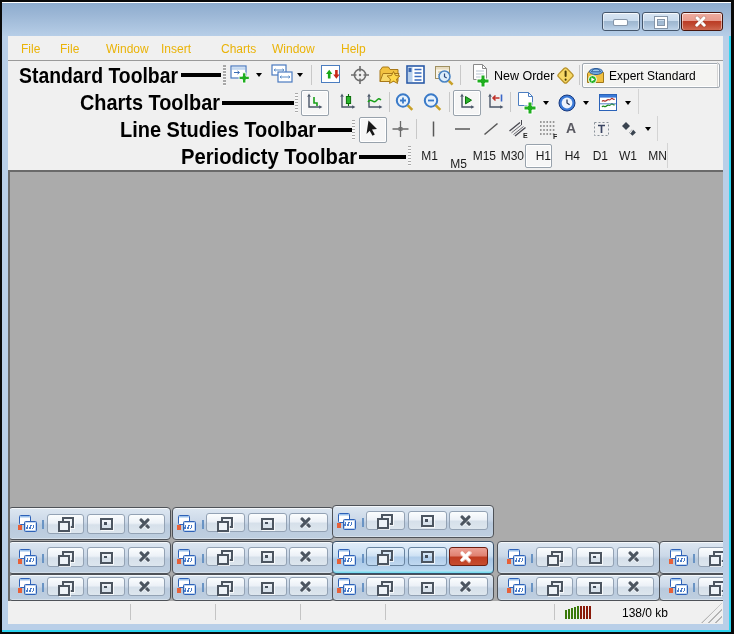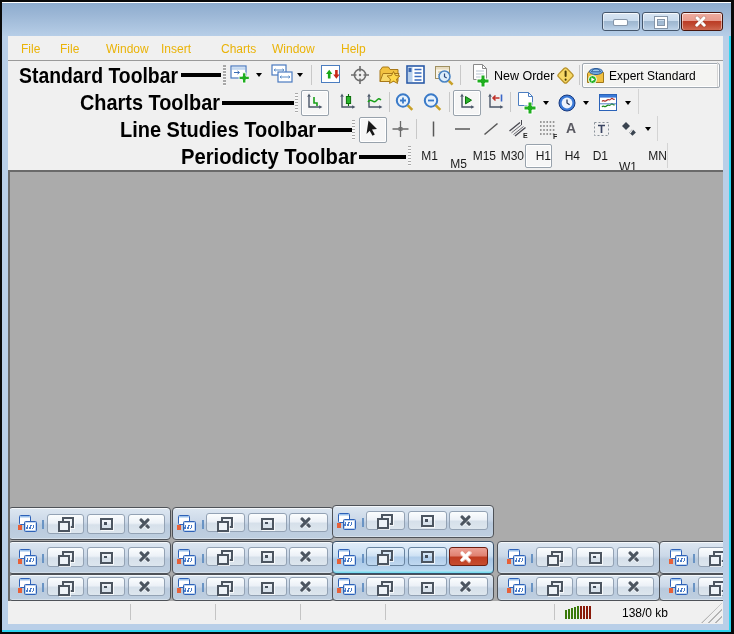--- a/index.html
+++ b/index.html
@@ -287,21 +287,21 @@
 </svg>
 <div class="ab dd" style="left:645px;top:127px"></div>
 <div class="ab tedge" style="left:657px;top:116px;height:25px"></div>
 <div class="ab pbtn" style="left:413px;top:145px;width:25px">M1</div>
 <div class="ab pbtn" style="left:441px;top:153px;width:26px">M5</div>
 <div class="ab pbtn" style="left:468px;top:145px;width:28px">M15</div>
 <div class="ab pbtn" style="left:496px;top:145px;width:28px">M30</div>
 <div class="ab pbtn pressed" style="left:525px;top:144px;width:25px">H1</div>
 <div class="ab pbtn" style="left:554px;top:145px;width:26px">H4</div>
 <div class="ab pbtn" style="left:582px;top:145px;width:26px">D1</div>
-<div class="ab pbtn" style="left:610px;top:156px;width:27px">W1</div>
+<div class="ab pbtn" style="left:610px;top:145px;width:27px">W1</div>
 <div class="ab pbtn" style="left:640px;top:145px;width:27px">MN</div>
 <div class="ab tedge" style="left:667px;top:143px;height:25px"></div>
 <div class="ab" id="mdi">
 <div class="stub" style="left:-2px;top:335px">
         <span class="sicon">
           <i class="w1"></i>
           <i class="w2"></i>
           <em></em>
         </span>
         <i class="ssep"></i>

